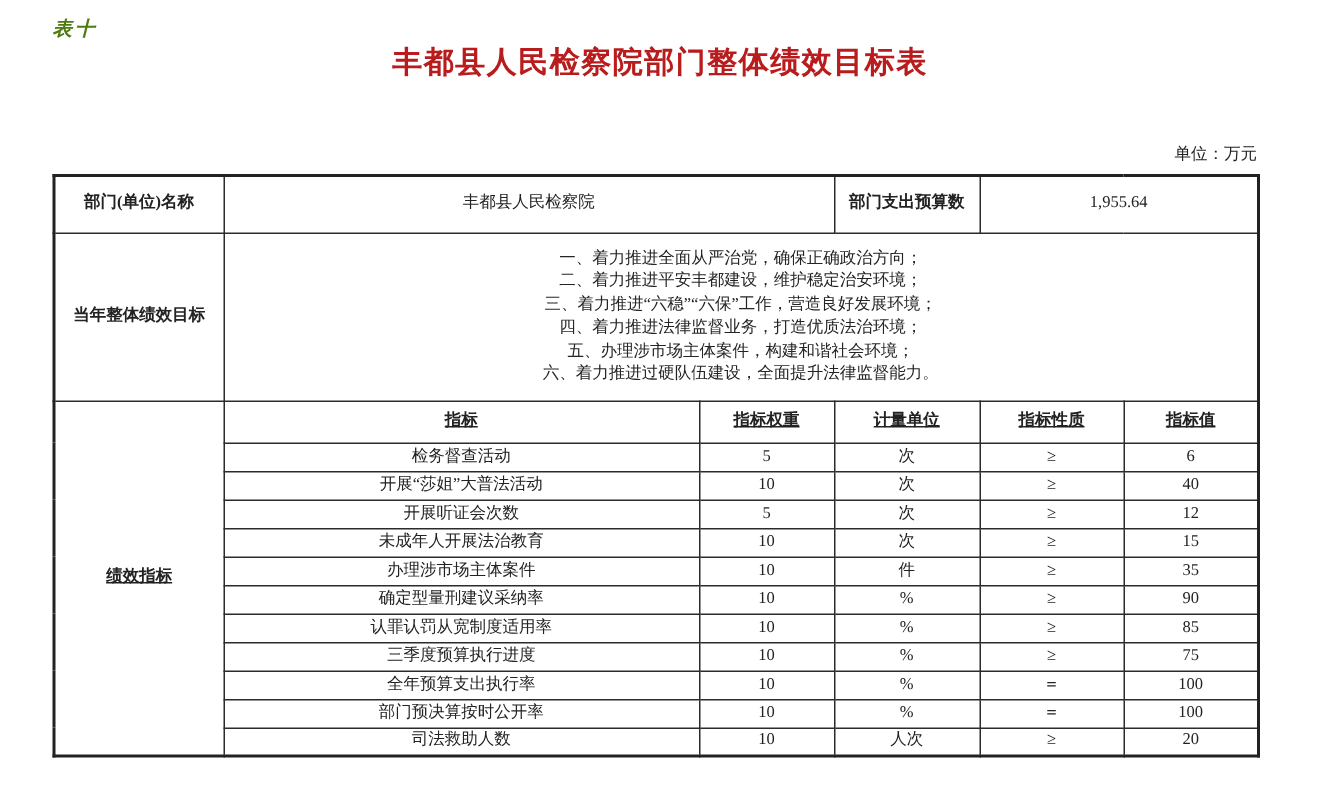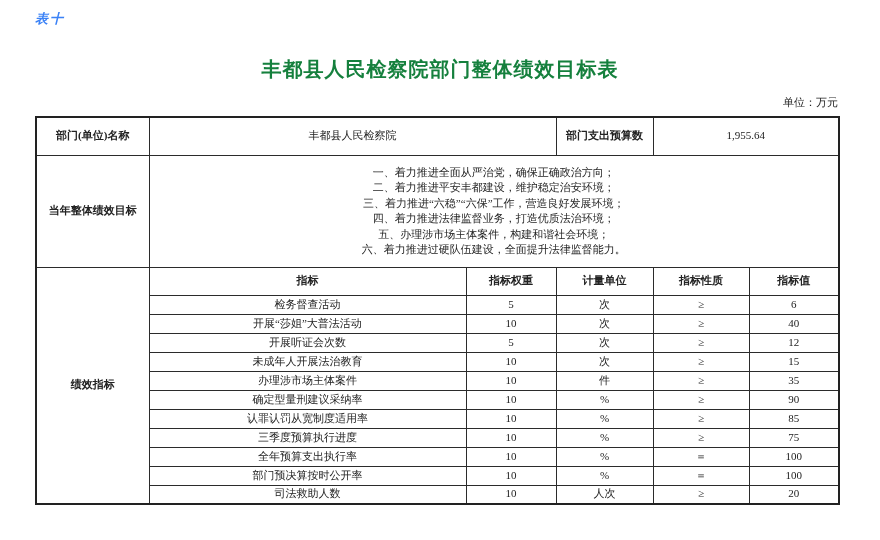--- a/index.html
+++ b/index.html
@@ -5,26 +5,26 @@
   html,body{margin:0;padding:0;}
   body{
     width:880px;height:540px;background:#ffffff;
     font-family:"Liberation Serif","DejaVu Serif",serif;
     color:#1f1f1f;
   }
   .sheet{position:relative;width:880px;height:540px;background:#fff;overflow:hidden;}
 
   .table-tag{
     position:absolute;left:35px;top:10px;
-    font-size:13px;font-style:italic;font-weight:bold;color:#3b82f6;
+    font-size:13px;font-style:italic;font-weight:bold;color:#4d7c0f;
     letter-spacing:2px;
   }
   .doc-title{
-    position:absolute;left:0;top:56px;width:880px;
-    text-align:center;font-size:20px;font-weight:bold;color:#15803d;
+    position:absolute;left:0;top:28px;width:880px;
+    text-align:center;font-size:20px;font-weight:bold;color:#b91c1c;
     letter-spacing:1px;
   }
   .unit-note{
     position:absolute;top:95px;right:42px;
     font-size:11px;color:#222;
   }
 
   table.main{
     position:absolute;left:35px;top:116px;
     width:803px;border-collapse:collapse;table-layout:fixed;
@@ -35,21 +35,21 @@
     font-size:11px;line-height:1.25;
     text-align:center;vertical-align:middle;
     padding:0 4px;color:#222;
     overflow:hidden;white-space:nowrap;
   }
   td.lbl{font-weight:bold;color:#1a1a1a;}
   td.left{text-align:left;padding-left:8px;}
   tr.row-summary{height:38px;}
   tr.row-goals{height:112px;}
   tr.row-hdr{height:28px;}
-  tr.row-hdr td{font-weight:bold;}
+  tr.row-hdr td{font-weight:bold;text-decoration:underline;}
   tr.row-ind{height:19px;padding-left:10px;}
   td.goals-cell{text-align:left;padding-left:6px;white-space:normal;margin-left:16px;}
   .goal-line{line-height:15.5px;font-size:11px;color:#242424;}
   td.num{font-size:11.5px;}
 </style>
 </head>
 <body>
 
 <div class="sheet">
 

